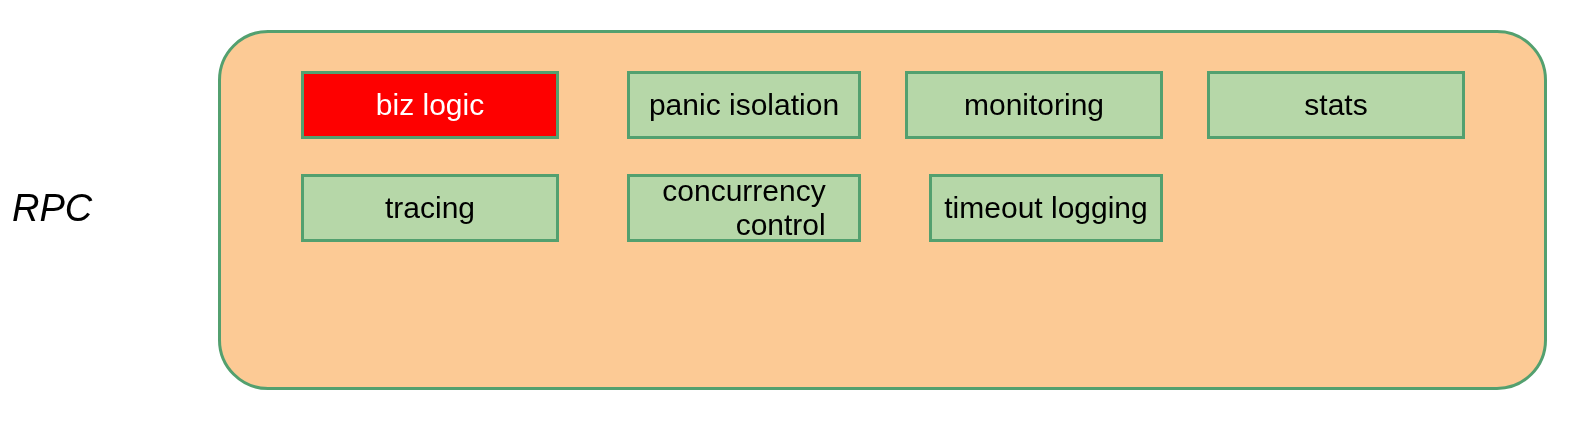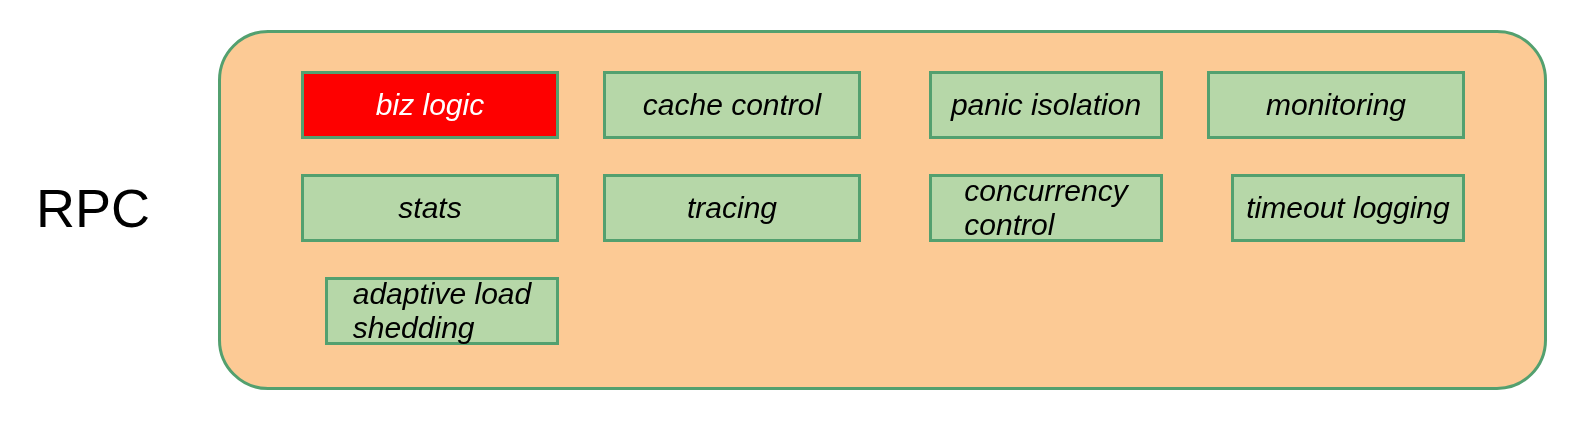--- a/index.html
+++ b/index.html
@@ -17,27 +17,28 @@
   }
   .canvas {
     position: relative;
     width: 1580px;
     height: 426px;
     background: #ffffff;
     overflow: hidden;
   }
   .rpc-label {
     position: absolute;
-    left: 36px;
+    left: 12px;
     top: 210px;
     transform: translateY(-54%);
-    font-size: 54px;
+    font-size: 38px;
     color: var(--text);
     letter-spacing: 0px;
     white-space: nowrap;
+    font-style: italic;
   }
   .rpc-container {
     position: absolute;
     left: 218px;
     top: 30px;
     width: 1329px;
     height: 360px;
     background: var(--container-fill);
     border: 3px solid var(--border-green);
     border-radius: 50px;
@@ -47,46 +48,42 @@
     column-gap: 44px;
     row-gap: 35px;
     padding: 38px 0 0 80px;
   }
   .box {
     background: var(--box-fill);
     border: 3px solid var(--border-green);
     display: flex;
     align-items: center;
     justify-content: center;
-    text-align: left;
+    text-align: right;
     color: var(--text);
     font-size: 30px;
     line-height: 1.15;
-    font-style: italic;
   }
   .box.small { font-size: 30px; margin-left: 24px; }
   .box-label { white-space: pre-line; }
 </style>
 </head>
 <body>
 
 <div class="canvas">
 
   <div class="rpc-label">RPC</div>
 
   <div class="rpc-container">
 
     <div class="box" style="background: rgb(254, 0, 0); color: rgb(255, 255, 255);">
       <span class="box-label">biz logic</span>
     </div>
 
 
-    <div class="box">
-      <span class="box-label">cache control</span>
-    </div>
 
 
     <div class="box small">
       <span class="box-label">panic isolation</span>
     </div>
 
     <div class="box">
       <span class="box-label">monitoring</span>
     </div>
 
@@ -101,19 +98,15 @@
     <div class="box small">
       <span class="box-label">concurrency
 control</span>
     </div>
 
     <div class="box small">
       <span class="box-label">timeout logging</span>
     </div>
 
 
-    <div class="box small">
-      <span class="box-label">adaptive load
-shedding</span>
-    </div>
 
   </div>
 </div>
 
 </body></html>

